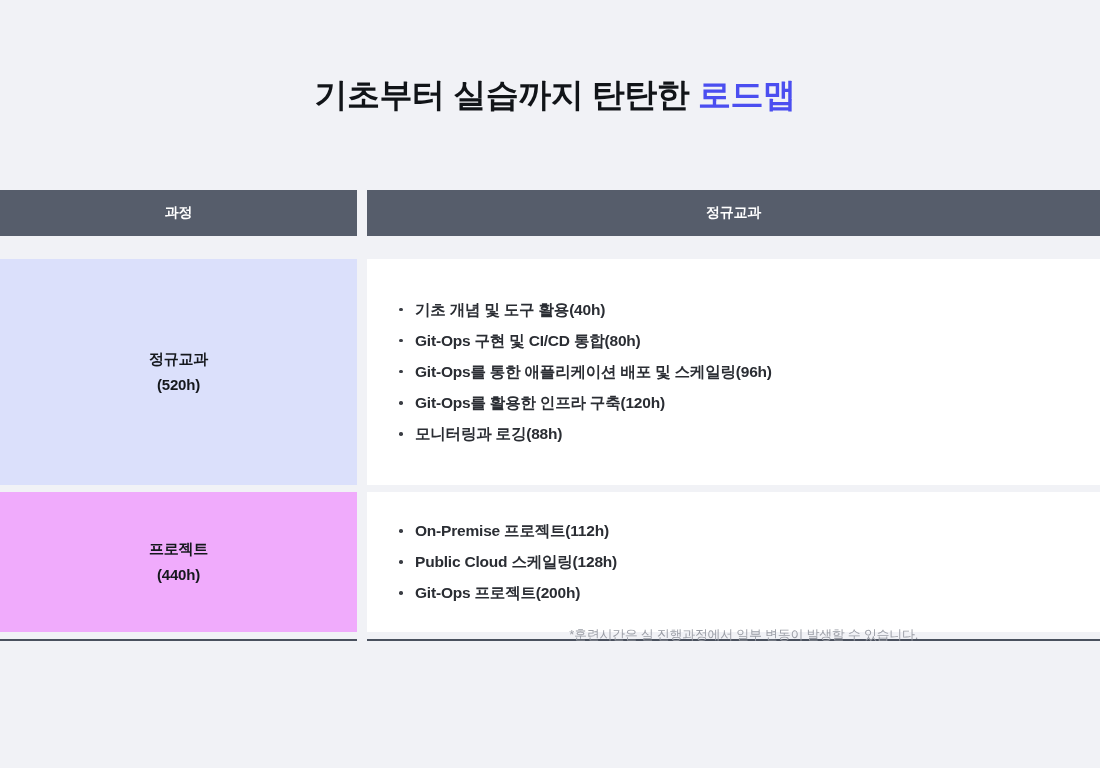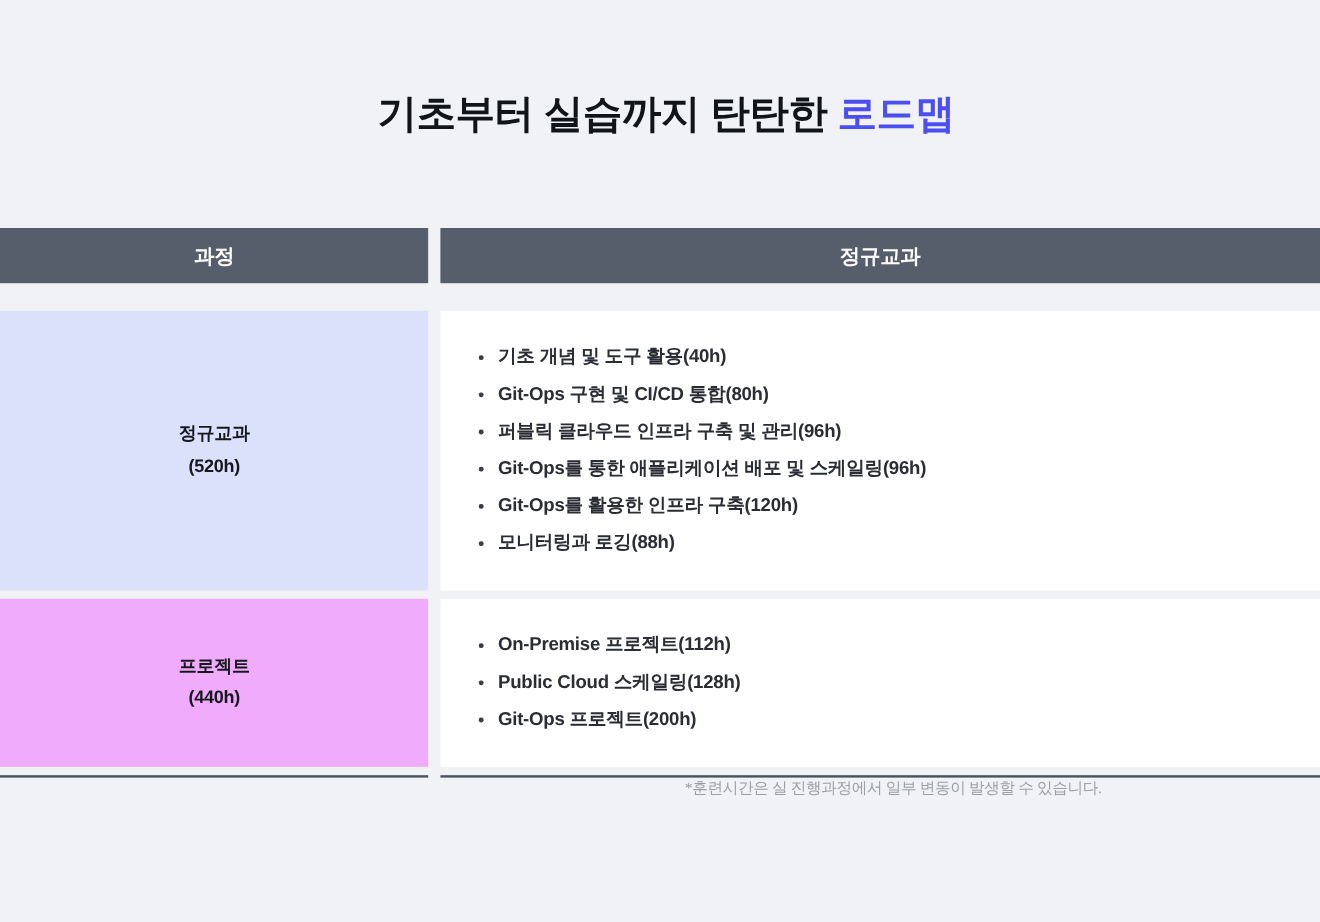--- a/index.html
+++ b/index.html
@@ -30,21 +30,21 @@
   .gap-col { width:10px; flex:0 0 10px; background:#f1f2f6; }
 
   .col-left  { width:357px; flex:0 0 357px; }
   .col-right { flex:1 1 auto; }
 
   
   .head-row { height:62px; }
   .head-cell {
     background:#565d6b; color:#ffffff;
     display:flex; align-items:center; justify-content:center;
-    font-size:17px; font-weight:bold; height:46px;
+    font-size:14px; font-weight:bold; height:46px;
     letter-spacing:-0.2px;
   }
 
   .row-spacer { height:7px; background:#f1f2f6; width:1100px; }
 
   
   .body-row { align-items:stretch; }
   .cat-cell {
     display:flex; flex-direction:column; align-items:center; justify-content:center;
     font-size:15px; font-weight:bold; color:#15181d;
@@ -77,25 +77,24 @@
   }
 
   
   .bottom-rule { display:flex; width:1100px; }
   .bottom-rule .seg { height:2px; background:#4a515e; }
   .bottom-rule .seg-left  { width:357px; flex:0 0 357px; }
   .bottom-rule .seg-right { flex:1 1 auto; }
 
   
   .footnote {
-    position:absolute; top:648px; left:0; width:920px;
+    position:absolute; top:626px; left:0; width:920px;
     text-align:right; padding-right:2px;
     font-size:13px; color:#9b9ea6; letter-spacing:-0.3px;
     white-space:nowrap;
-    font-family:Liberation Serif, serif;
   }
 </style>
 </head>
 <body>
 
 <div class="page">
 
   <div class="title-wrap">
     <h1 class="title"><span>기초부터 실습까지 탄탄한 </span><span class="accent">로드맵</span></h1>
   </div>
@@ -113,21 +112,20 @@
     <div class="row body-row">
       <div class="col-left cat-cell variant-a" style="min-height:226px;">
         <span>정규교과</span>
         <span>(520h)</span>
       </div>
       <div class="gap-col"></div>
       <div class="col-right content-cell">
         <ul class="bullet-list">
           <li class="bullet-item">기초 개념 및 도구 활용(40h)</li>
           <li class="bullet-item">Git-Ops 구현 및 CI/CD 통합(80h)</li>
-          <li class="bullet-item">퍼블릭 클라우드 인프라 구축 및 관리(96h)</li>
           <li class="bullet-item">Git-Ops를 통한 애플리케이션 배포 및 스케일링(96h)</li>
           <li class="bullet-item">Git-Ops를 활용한 인프라 구축(120h)</li>
           <li class="bullet-item">모니터링과 로깅(88h)</li>
         </ul>
       </div>
     </div>
 
     <div class="row-spacer"></div>
 
     <div class="row body-row">

